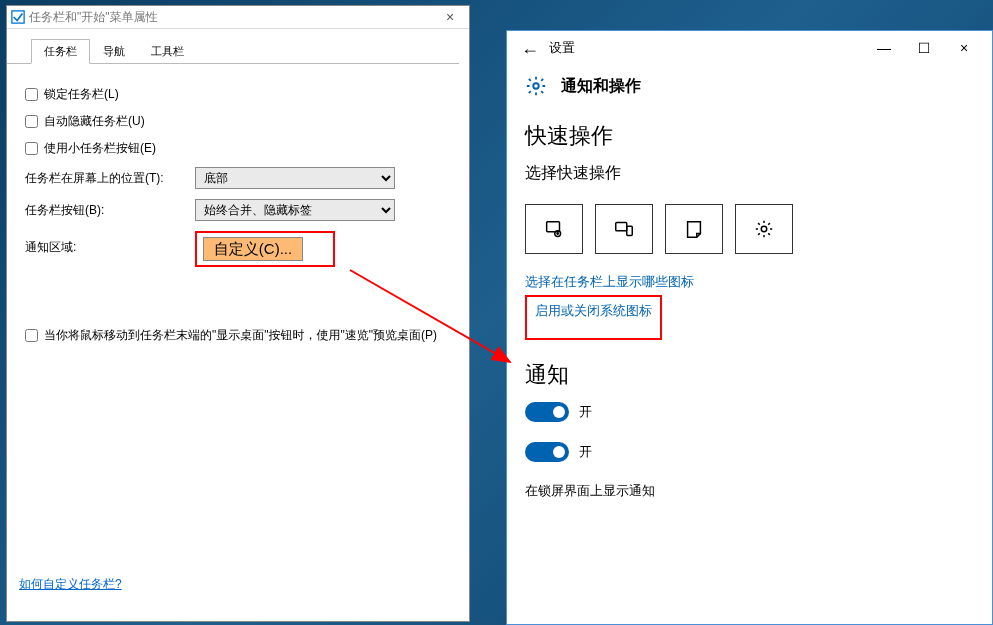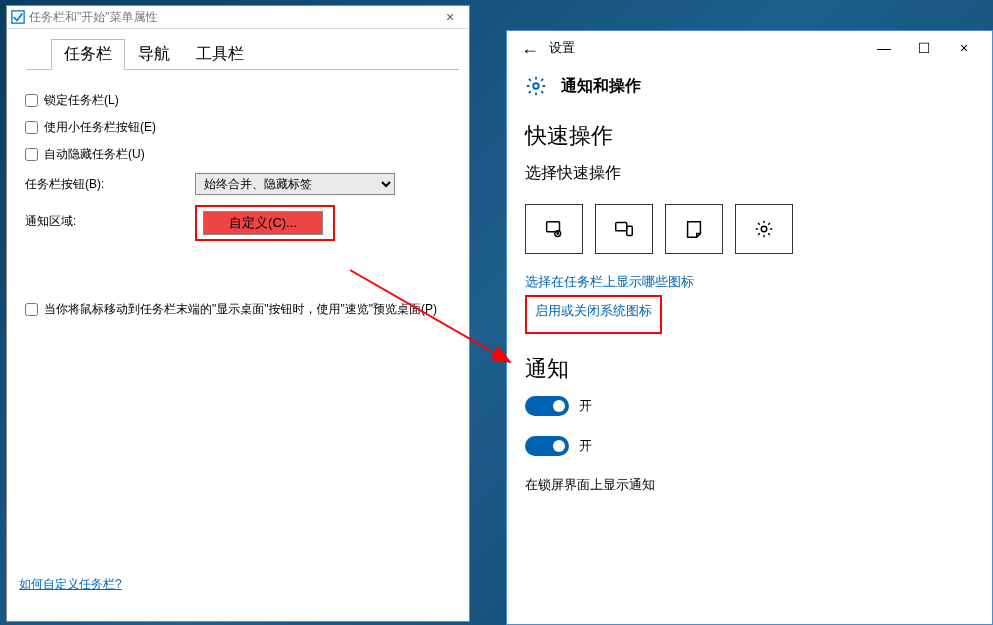--- a/index.html
+++ b/index.html
@@ -12,39 +12,39 @@
   }
   .titlebar-left {
     height: 23px; background: #fff; border-bottom: 1px solid #ddd;
     display: flex; align-items: center; padding: 0 4px; font-size: 12px; color: #777;
   }
   .titlebar-left .icon { width: 14px; height: 14px; margin-right: 4px; }
   .titlebar-left .icon svg { width: 14px; height: 14px; }
   .titlebar-left .title { flex: 1; }
   .titlebar-left .close { width: 30px; text-align: center; color: #555; font-size: 14px; cursor: default; }
   .tabs-row {
-    display: flex; margin: 10px 10px 0 20px; border-bottom: 1px solid #bbb; font-size: 16px; padding-left: 24px;
+    display: flex; margin: 10px 10px 0 0; border-bottom: 1px solid #bbb; font-size: 11px; padding-left: 24px;
   }
   .tab {
     padding: 4px 12px; border: 1px solid transparent; border-bottom: none; cursor: default;
   }
   .tab.active {
     border: 1px solid #bbb; border-bottom: 1px solid #fff; margin-bottom: -1px; background: #fff;
   }
   .panel-body { padding: 12px 18px 10px 18px; font-size: 12px; color: #000; }
   .check-row { display: flex; align-items: center; margin: 10px 0; }
   .check-row input[type="checkbox"] { width: 13px; height: 13px; margin-right: 6px; }
   .form-row { display: flex; align-items: center; margin: 10px 0; }
   .form-row .lbl { width: 170px; }
   .form-row select {
     width: 200px; height: 22px; font-size: 12px; background: #eaeaea; border: 1px solid #888;
     padding: 0 4px;
   }
   .btn-customize {
-    width: 120px; height: 24px; font-size: 13px; background: #ef4444; border: 1px solid #888; cursor: default;
+    width: 100px; height: 24px; font-size: 15px; background: #fdba74; border: 1px solid #888; cursor: default;
   }
   .highlight-red { border: 2px solid #ff0000; padding: 4px 6px; display: inline-block; }
   .highlight-red-wide { border: 2px solid #ff0000; padding: 4px 8px; }
   .help-link { position: absolute; left: 12px; bottom: 28px; color: #0066cc; font-size: 12px; text-decoration: underline; cursor: default; }
 
   
   .settings-right {
     position: absolute; left: 506px; top: 30px; width: 487px; height: 595px;
     background: #fff; border: 1px solid #4a90d9;
   }
@@ -104,27 +104,33 @@
     <div class="tab">工具栏</div>
   </div>
 
   <div class="panel-body">
     <div class="check-row">
       <input type="checkbox" style="">
       <span>锁定任务栏(L)</span>
     </div>
     <div class="check-row">
       <input type="checkbox" style="">
+      <span>自动隐藏任务栏(U)</span>
+    </div>
+    <div class="check-row">
+      <input type="checkbox" style="">
       <span>使用小任务栏按钮(E)</span>
     </div>
-    <div class="check-row">
-      <input type="checkbox" style="">
-      <span>自动隐藏任务栏(U)</span>
-    </div>
-
+
+    <div class="form-row">
+      <span class="lbl">任务栏在屏幕上的位置(T):</span>
+      <select>
+        <option>底部</option>
+      </select>
+    </div>
 
     <div class="form-row">
       <span class="lbl">任务栏按钮(B):</span>
       <select>
         <option>始终合并、隐藏标签</option>
       </select>
     </div>
 
     <div class="form-row" style="align-items:flex-start;">
       <span class="lbl" style="padding-top:8px;">通知区域:</span>
@@ -186,21 +192,21 @@
       </div>
       <div class="qa-tile">
         <svg viewBox="0 0 24 24" fill="none" stroke="#000" stroke-width="1.6">
             <circle cx="12" cy="12" r="3"></circle>
             <path d="M12 3v2.5M12 18.5V21M3 12h2.5M18.5 12H21M5.6 5.6l1.8 1.8M16.6 16.6l1.8 1.8M5.6 18.4l1.8-1.8M16.6 7.4l1.8-1.8"></path>
           </svg>
       </div>
     </div>
     <div><span class="link-blue">选择在任务栏上显示哪些图标</span></div>
     <div class="highlight-red-wide" style="display:inline-block; margin-top:4px;">
-      <span class="link-blue" style="margin-bottom:8px;">启用或关闭系统图标</span>
+      <span class="link-blue" style="margin-bottom:14px;">启用或关闭系统图标</span>
     </div>
   </div>
 
   <div class="section" style="margin-top:8px;">
     <h2>通知</h2>
 
     <div class="toggle-row">
       <div class="toggle">
         <span class="track">
             <span class="knob"></span>

